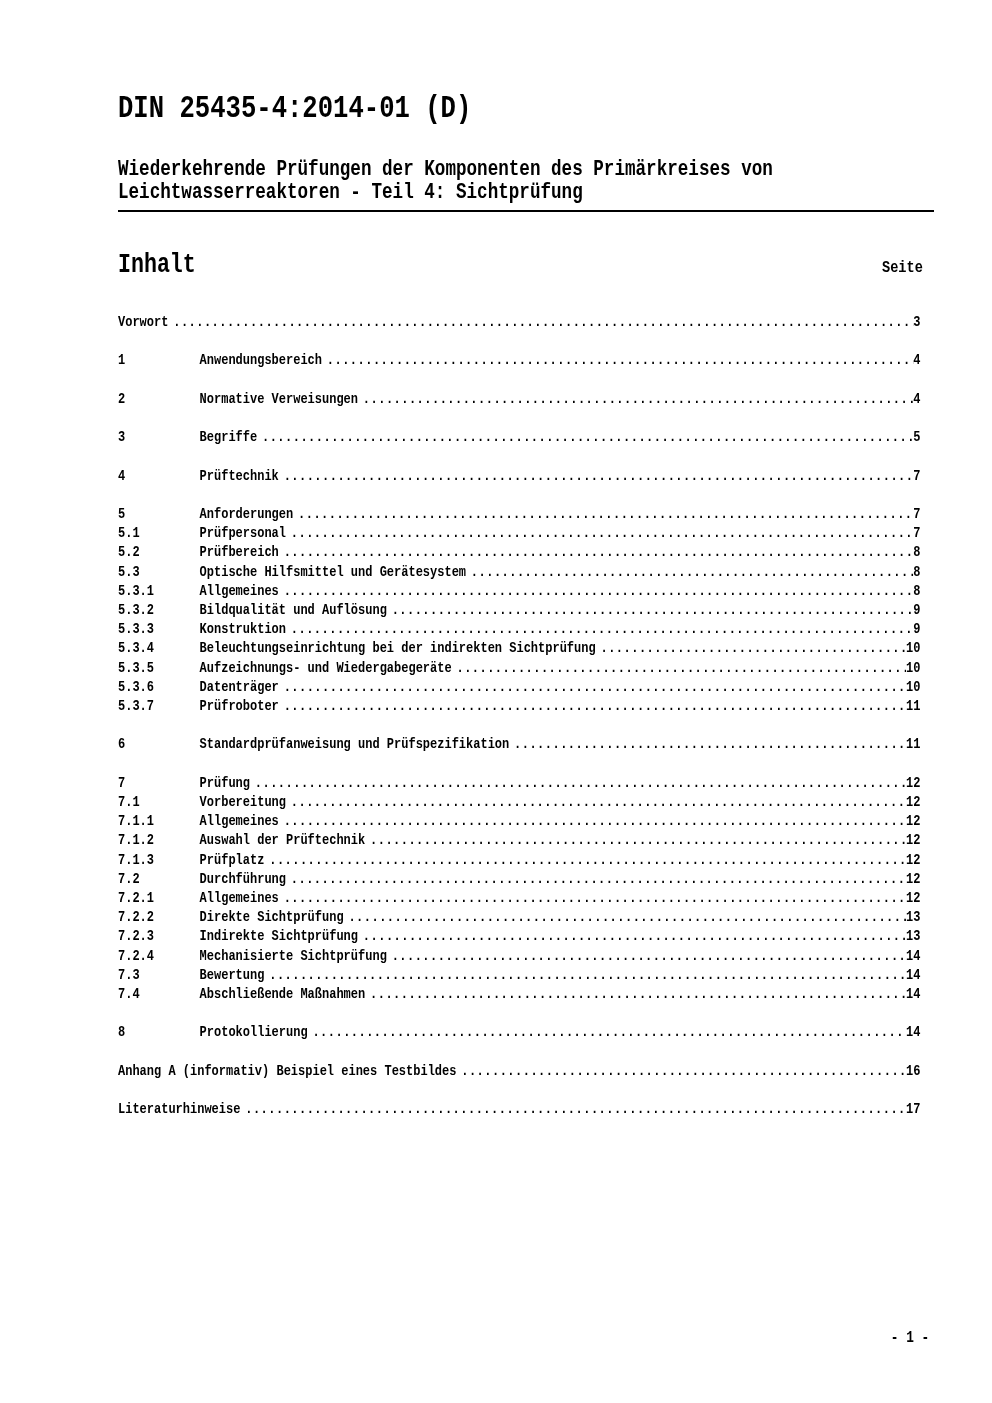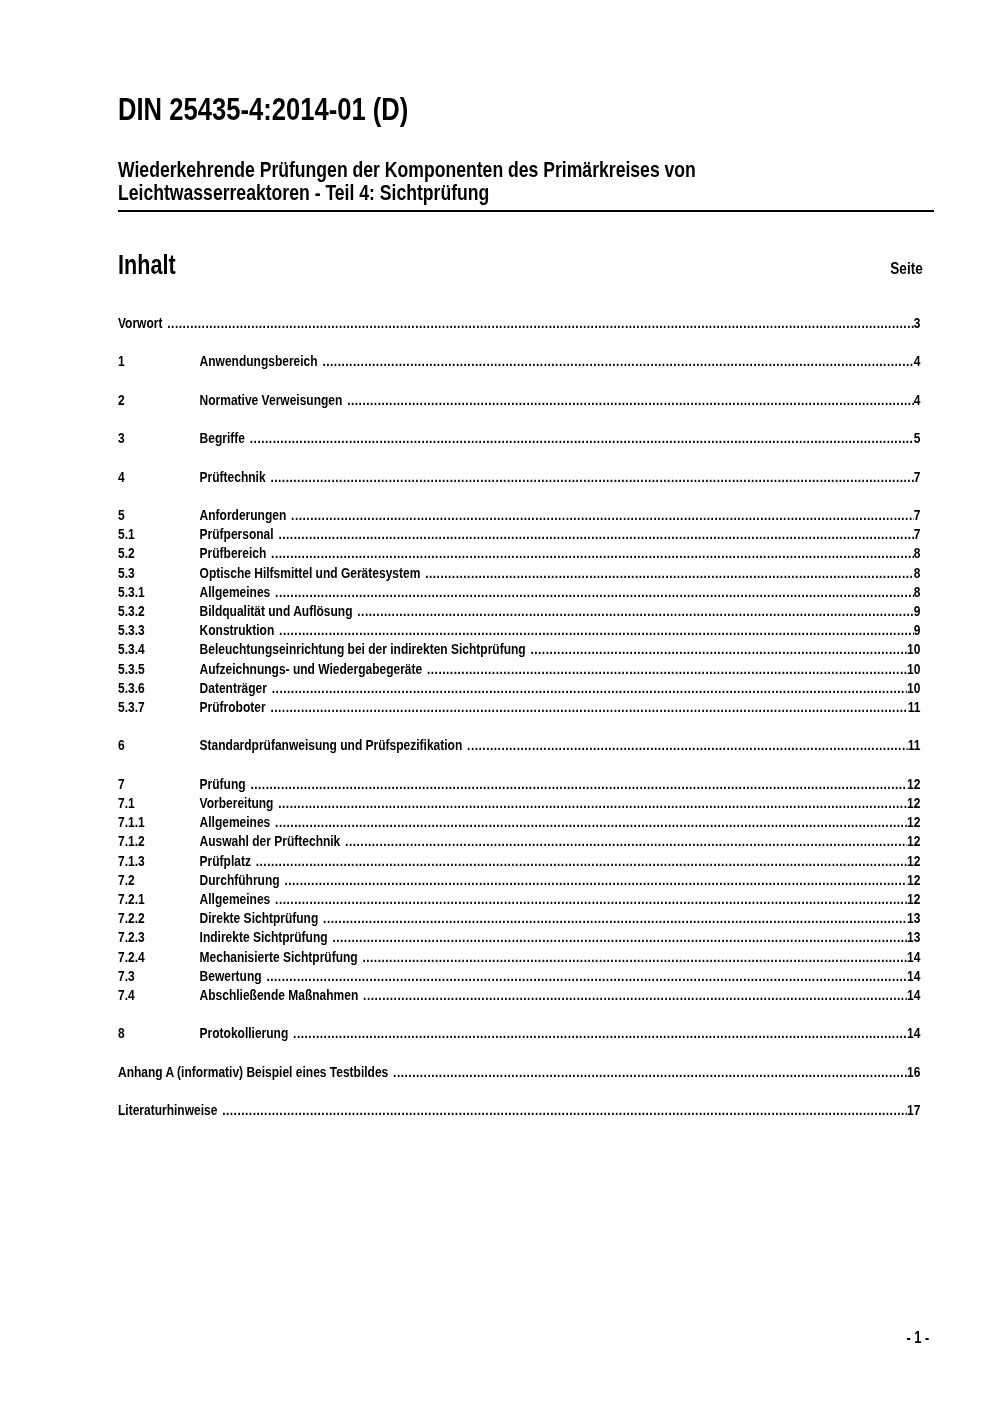--- a/index.html
+++ b/index.html
@@ -13,20 +13,21 @@
     overflow: hidden;
     font-family: "Liberation Sans", "DejaVu Sans", sans-serif;
     font-weight: 700;
     color: #000000;
   }
   .sheet {
     position: relative;
     width: 992px;
     height: 1403px;
     background: #ffffff;
+    font-family: Liberation Mono, monospace;
   }
   
   .content {
     position: absolute;
     left: 118px;
     top: 0;
     width: 1020px;
     transform: scaleX(0.8);
     transform-origin: 0 0;
   }

